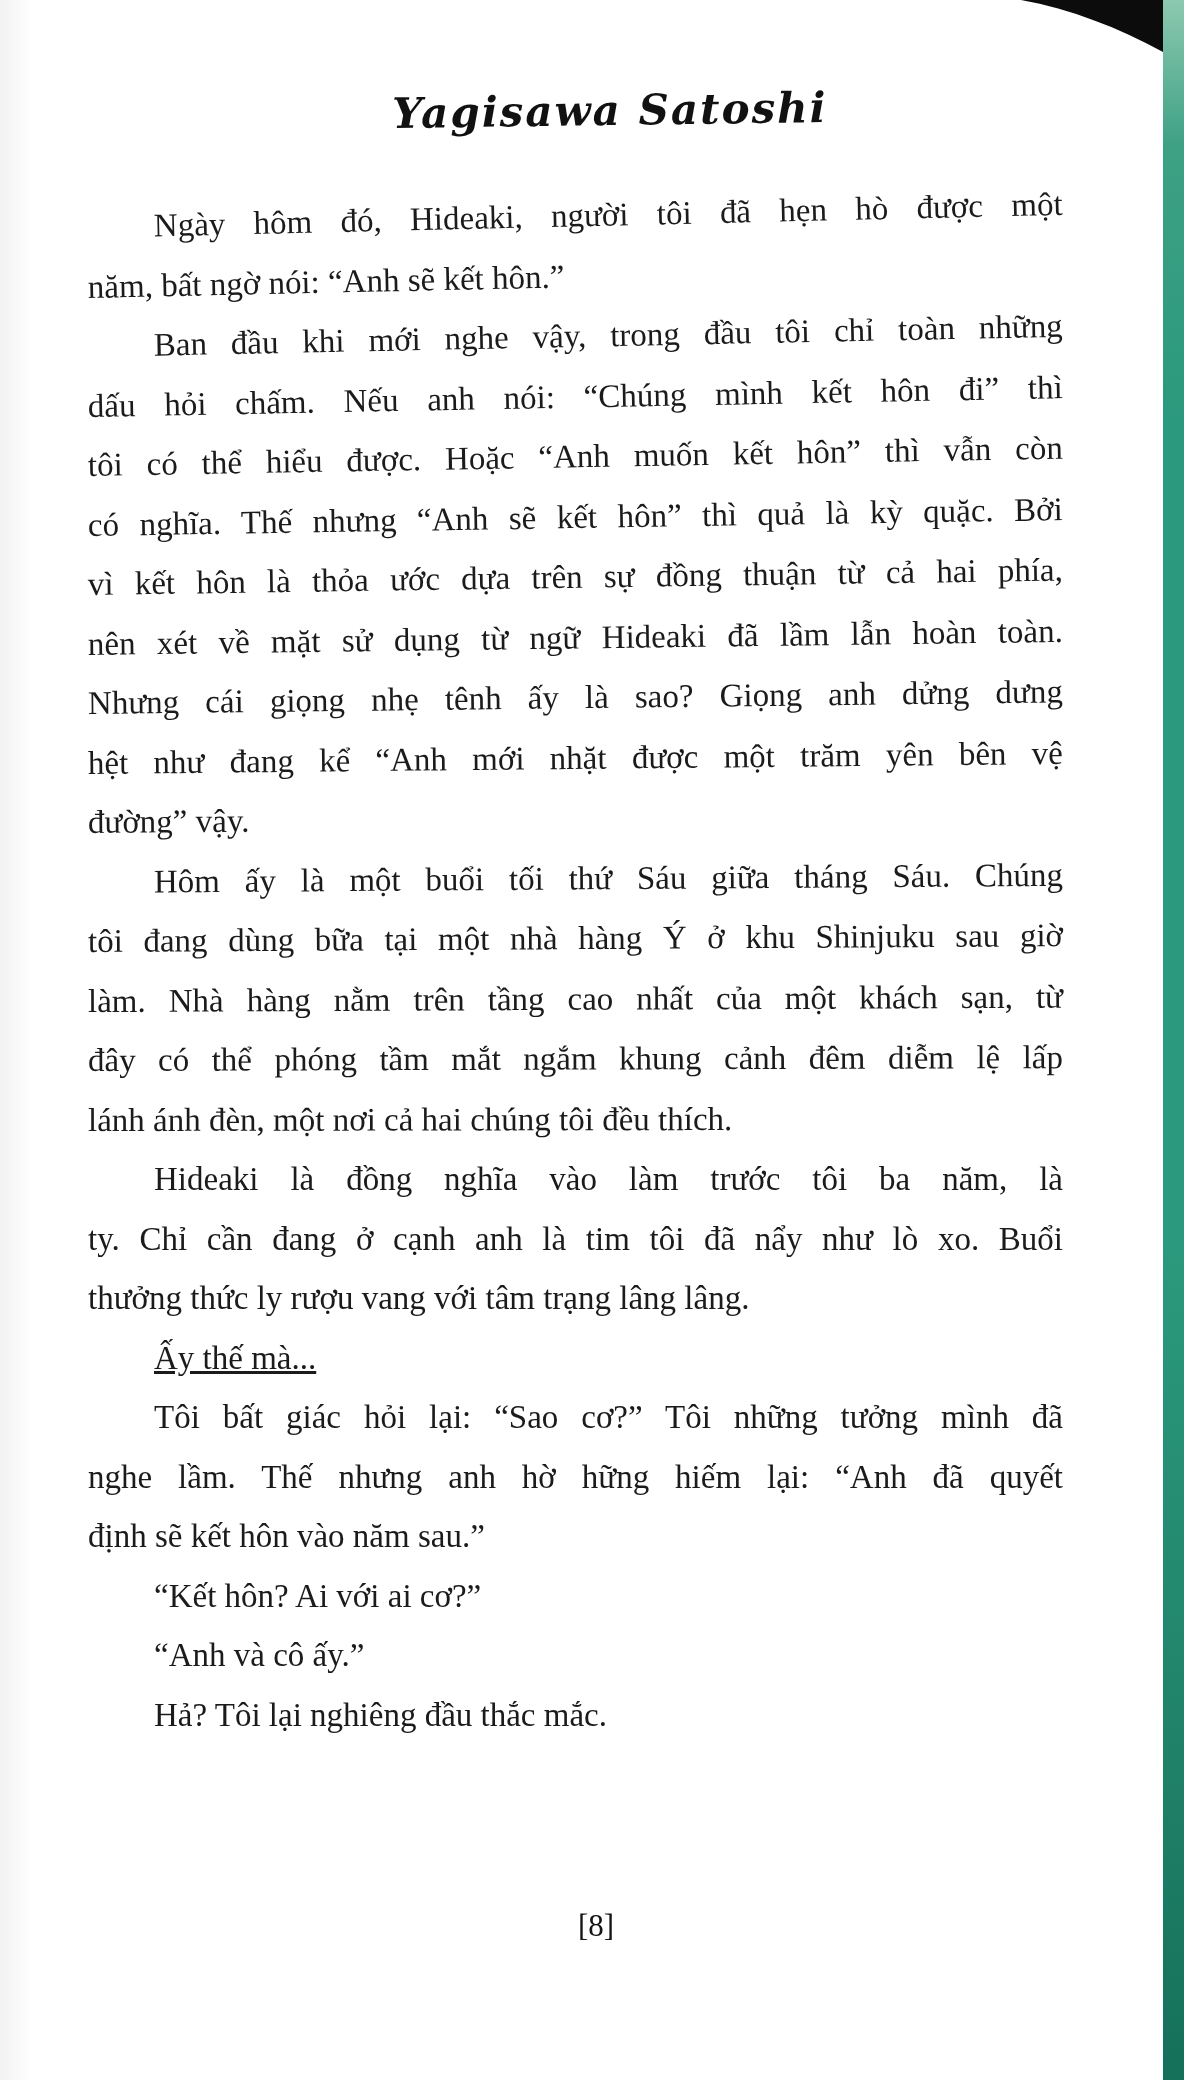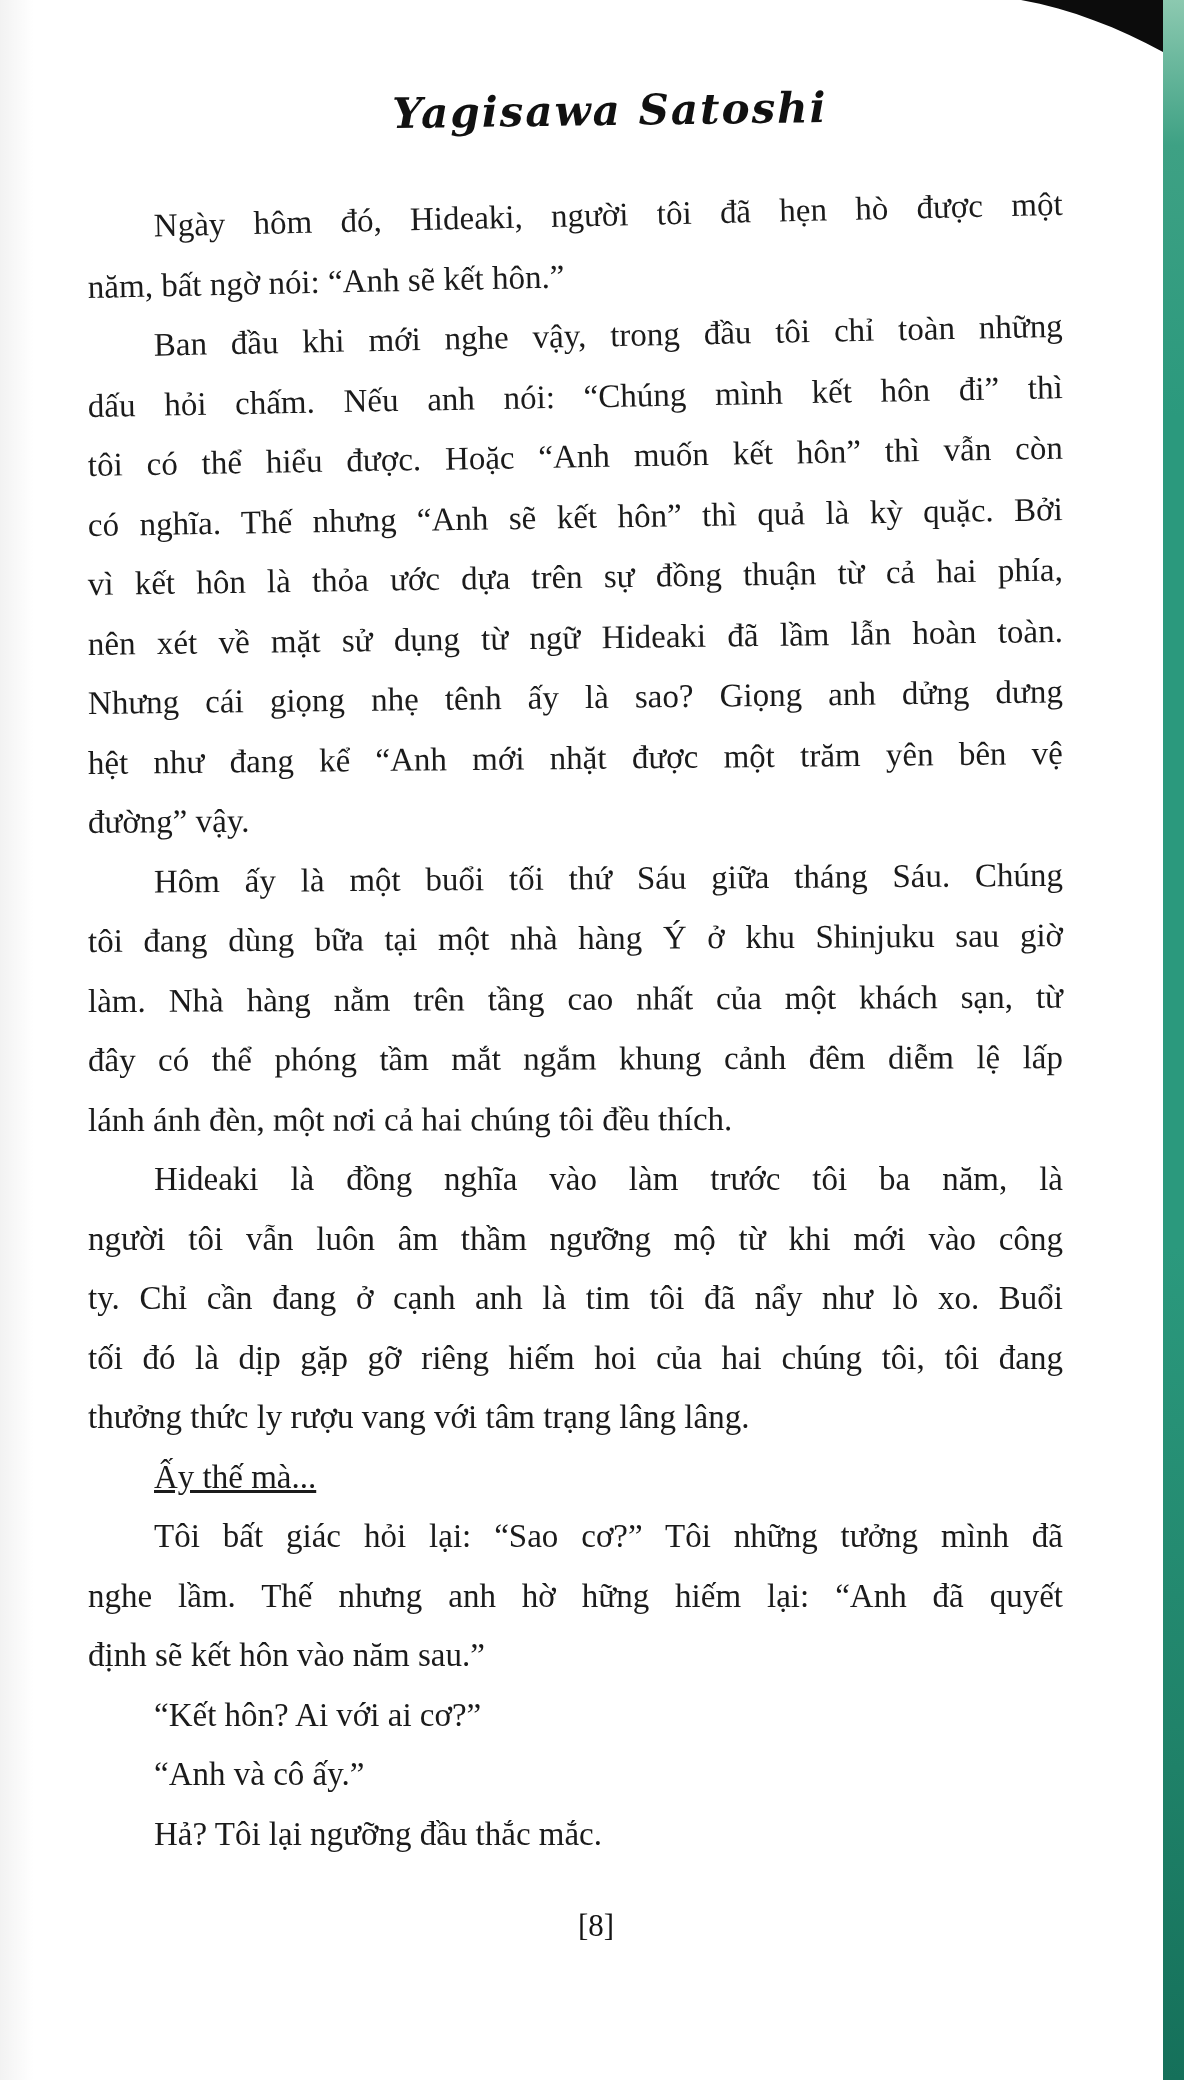--- a/index.html
+++ b/index.html
@@ -82,31 +82,29 @@
     <div class="line justify" style="transform: rotate(-0.765deg);">nên xét về mặt sử dụng từ ngữ Hideaki đã lầm lẫn hoàn toàn.</div>
     <div class="line justify" style="transform: rotate(-0.68deg);">Nhưng cái giọng nhẹ tênh ấy là sao? Giọng anh dửng dưng</div>
     <div class="line justify" style="transform: rotate(-0.595deg);">hệt như đang kể “Anh mới nhặt được một trăm yên bên vệ</div>
     <div class="line" style="transform: rotate(-0.51deg);">đường” vậy.</div>
     <div class="line justify indent" style="transform: rotate(-0.425deg);">Hôm ấy là một buổi tối thứ Sáu giữa tháng Sáu. Chúng</div>
     <div class="line justify" style="transform: rotate(-0.34deg);">tôi đang dùng bữa tại một nhà hàng Ý ở khu Shinjuku sau giờ</div>
     <div class="line justify" style="transform: rotate(-0.255deg);">làm. Nhà hàng nằm trên tầng cao nhất của một khách sạn, từ</div>
     <div class="line justify" style="transform: rotate(-0.17deg);">đây có thể phóng tầm mắt ngắm khung cảnh đêm diễm lệ lấp</div>
     <div class="line" style="transform: rotate(-0.085deg);">lánh ánh đèn, một nơi cả hai chúng tôi đều thích.</div>
     <div class="line justify indent" style="transform: rotate(0deg);">Hideaki là đồng nghĩa vào làm trước tôi ba năm, là</div>
-    <div class="line justify" style="transform: rotate(0deg);">người tôi vẫn luôn âm thầm ngưỡng mộ từ khi mới vào công</div>
     <div class="line justify" style="transform: rotate(0deg);">ty. Chỉ cần đang ở cạnh anh là tim tôi đã nẩy như lò xo. Buổi</div>
-    <div class="line justify" style="transform: rotate(0deg);">tối đó là dịp gặp gỡ riêng hiếm hoi của hai chúng tôi, tôi đang</div>
     <div class="line" style="transform: rotate(0deg);">thưởng thức ly rượu vang với tâm trạng lâng lâng.</div>
     <div class="line indent" style="transform: rotate(0deg); text-decoration: underline;">Ấy thế mà...</div>
     <div class="line justify indent" style="transform: rotate(0deg);">Tôi bất giác hỏi lại: “Sao cơ?” Tôi những tưởng mình đã</div>
     <div class="line justify" style="transform: rotate(0deg);">nghe lầm. Thế nhưng anh hờ hững hiếm lại: “Anh đã quyết</div>
     <div class="line" style="transform: rotate(0deg);">định sẽ kết hôn vào năm sau.”</div>
     <div class="line indent" style="transform: rotate(0deg);">“Kết hôn? Ai với ai cơ?”</div>
     <div class="line indent" style="transform: rotate(0deg);">“Anh và cô ấy.”</div>
-    <div class="line indent" style="transform: rotate(0deg);">Hả? Tôi lại ngưỡng đầu thắc mắc.</div>
+    <div class="line indent" style="transform: rotate(0deg);">Hả? Tôi lại nghiêng đầu thắc mắc.</div>
   </div>
 
 <div class="pagenum">[8]</div>
 
 <svg class="corner-dark" viewBox="0 0 142 66" preserveAspectRatio="none">
   <path id="corner-path" d="M142,0 L142,52 C 98,28 50,9 0,0 Z" fill="#0c0c0c"></path>
 </svg>
 
 <div class="edge-strip" id="edge-strip" style="background: linear-gradient(rgb(140, 201, 176) 0%, rgb(62, 161, 132) 7%, rgb(43, 153, 125) 20%, rgb(43, 153, 125) 60%, rgb(31, 129, 104) 85%, rgb(21, 112, 90) 100%);"></div>
 

